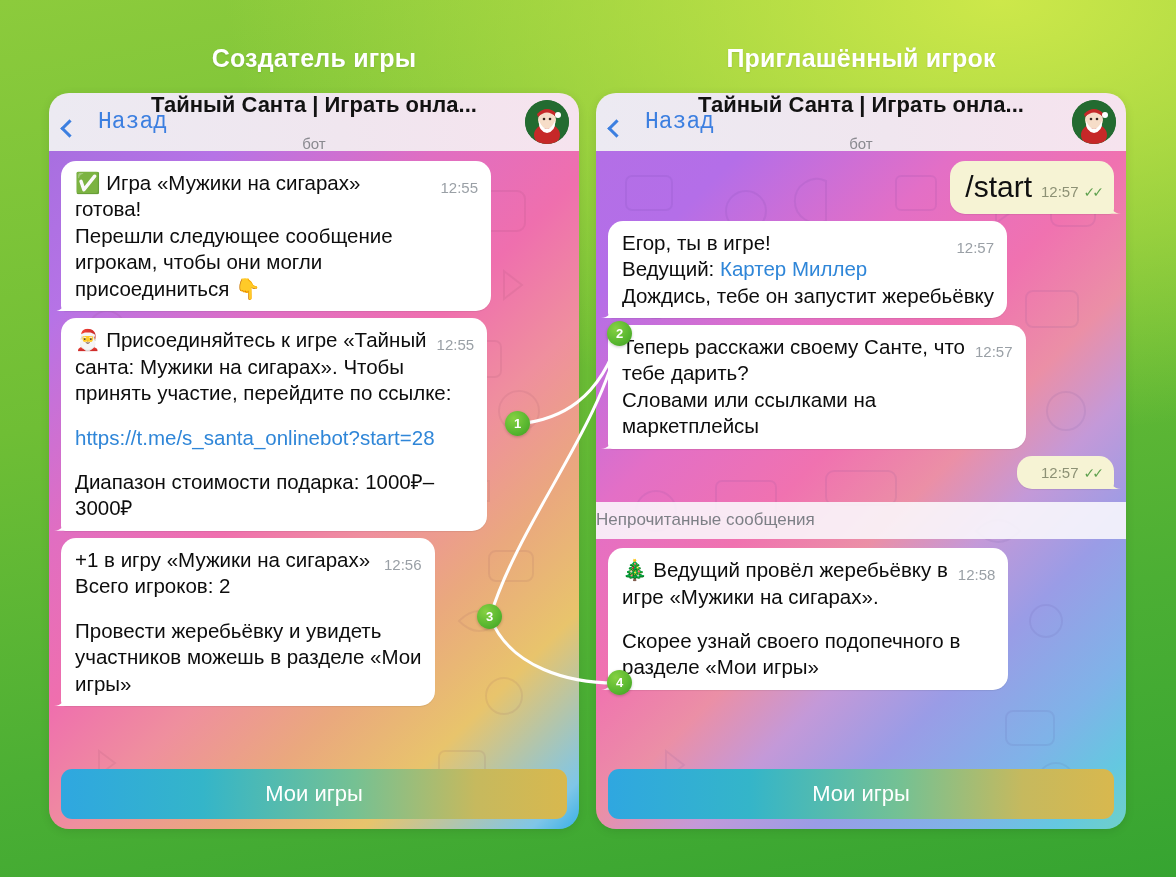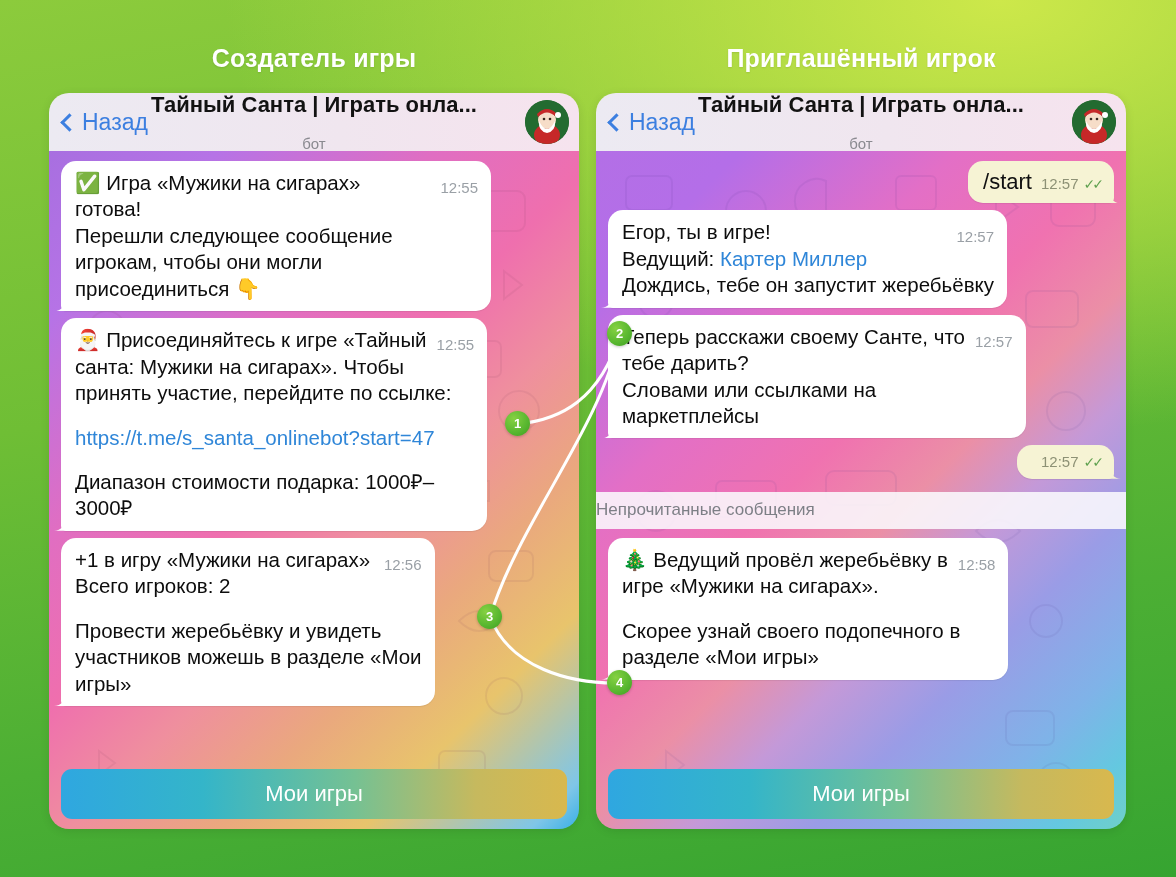--- a/index.html
+++ b/index.html
@@ -34,22 +34,22 @@
   .phone.left  { left: 49px; }
   .phone.right { left: 596px; }
 
   
   .chat-header {
     position: relative; height: 58px;
     background: linear-gradient(90deg, #eceaf2 0%, #f0e6ef 55%, #f6e3ee 100%);
     display: flex; align-items: center; padding: 0 10px;
   }
   .back-btn {
-    display: flex; align-items: center; gap: 4px;
-    color: #3c7fe0; font-size: 23px; flex: 0 0 auto; padding-left: 4px;
+    display: flex; align-items: flex-end; gap: 20px;
+    color: #3c7fe0; font-size: 23px; flex: 0 0 auto; padding-left: 4px; font-family: Liberation Mono, monospace;
   }
   .chev {
     width: 13px; height: 13px; border-left: 3.4px solid #3c7fe0;
     border-bottom: 3.4px solid #3c7fe0; transform: rotate(45deg);
     margin-right: 2px; margin-top: 1px;
   }
   .header-titles {
     position: absolute; left: 0; right: 0; text-align: center;
     pointer-events: none;
   }
@@ -119,21 +119,21 @@
     align-self: flex-end; background: #f6f3d4;
     border-bottom-right-radius: 5px;
     padding: 7px 13px 7px 15px;
     display: flex; align-items: baseline;
   }
   .bubble.out::after {
     content: ""; position: absolute; right: -7px; bottom: 0;
     width: 12px; height: 15px; background: #f6f3d4;
     clip-path: path("M0 15 L0 0 C0 9 5 15 12 15 Z");
   }
-  .bubble.out .otext { font-size: 22px; color: #101010; text-align: center; }
+  .bubble.out .otext { font-size: 30px; color: #101010; text-align: center; }
   .bubble.out .otime { font-size: 15px; color: #8d9175; margin-left: 9px; }
   .ticks { margin-left: 5px; color: #5fa14f; font-size: 14px; letter-spacing: -3px; }
 
   
   .unread {
     margin: 6px -12px 2px -12px; background: rgba(250,249,253,.88);
     text-align: left; font-size: 17px; color: #7d7f86;
     padding: 8px 0 9px 0;
   }
 
@@ -221,21 +221,21 @@
           <span>игрокам, чтобы они могли</span><br>
           <span>присоединиться </span><span>👇</span>
         </div>
 
         <div class="bubble tail-left">
           <span class="time">12:55</span>
           <span>🎅</span><span> Присоединяйтесь к игре «Тайный</span><br>
           <span>санта: Мужики на сигарах». Чтобы</span><br>
           <span>принять участие, перейдите по ссылке:</span>
           <div class="gap"></div>
-          <span class="link">https://t.me/s_santa_onlinebot?start=47</span>
+          <span class="link">https://t.me/s_santa_onlinebot?start=28</span>
           <div class="gap"></div>
           <span>Диапазон стоимости подарка: 1000₽–</span><br>
           <span>3000₽</span>
         </div>
 
         <div class="bubble tail-left">
           <span class="time">12:56</span>
           <span>+1 в игру «Мужики на сигарах»</span><br>
           <span>Всего игроков: 2</span>
           <div class="gap"></div>

